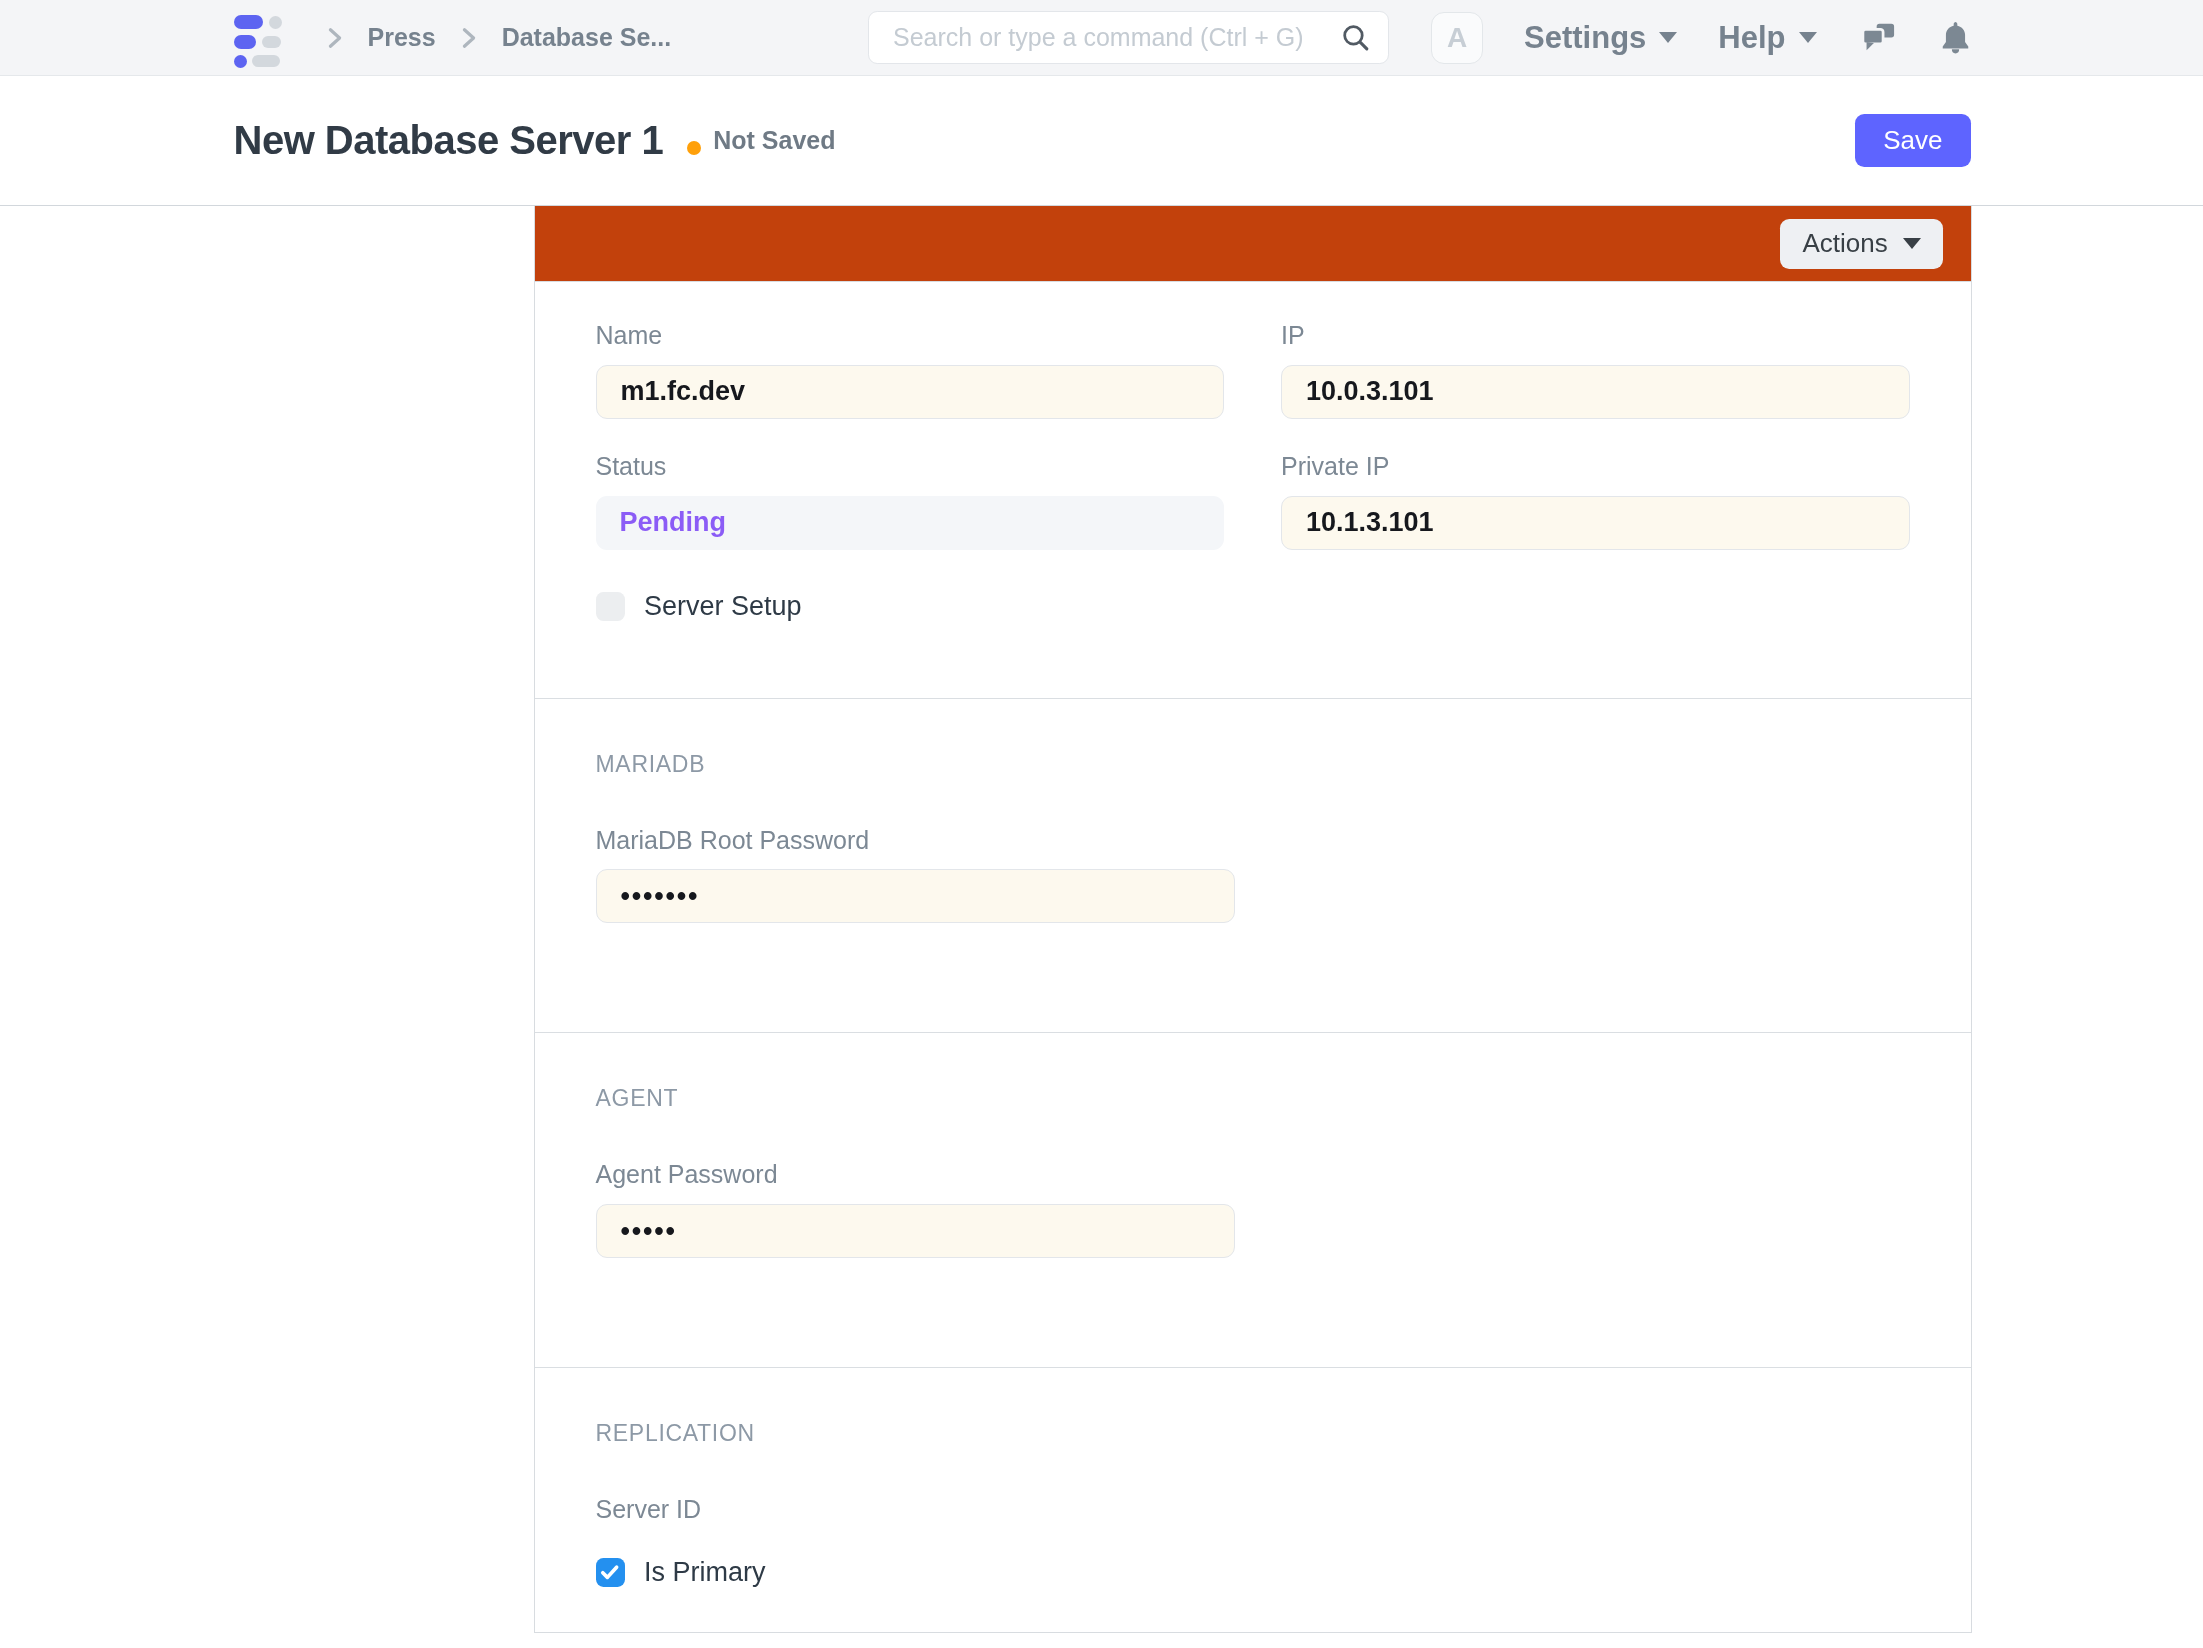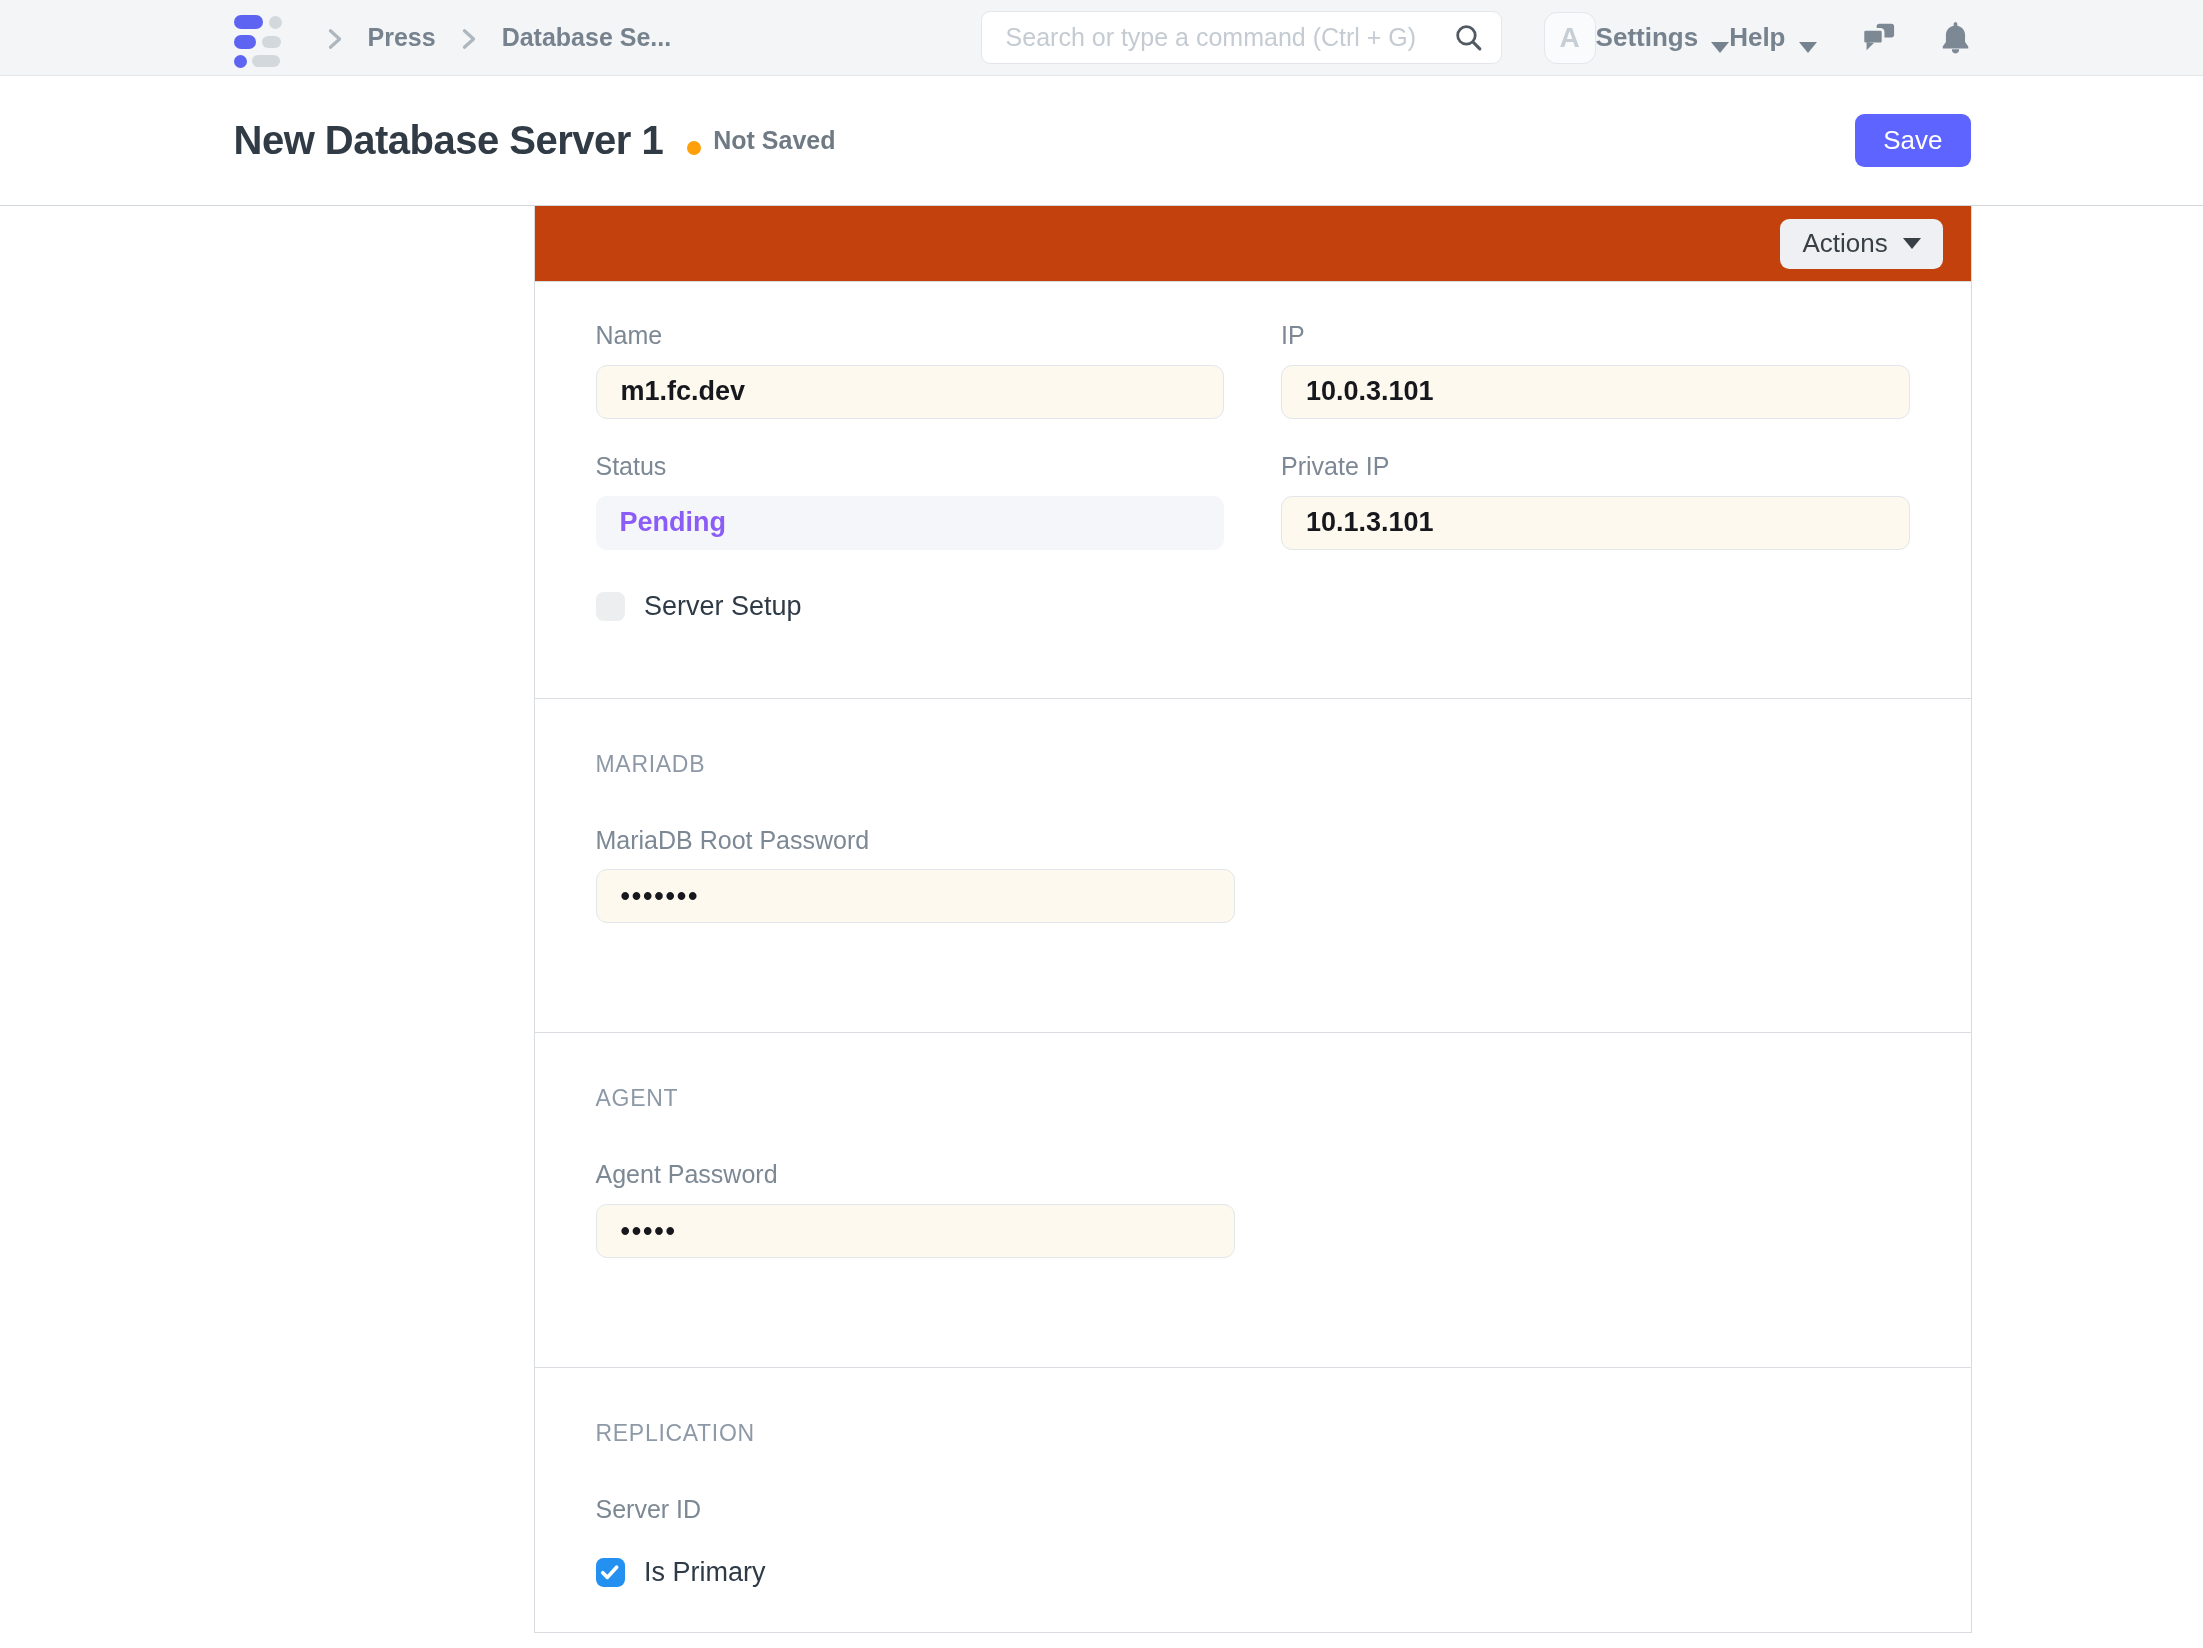--- a/index.html
+++ b/index.html
@@ -22,21 +22,21 @@
 
   .logo { width: 48px; height: 46px; position: relative; display: inline-block; flex: none; cursor: pointer; }
   .logo span { position: absolute; display: block; }
   .lg-b1 { left:0;  top:0;    width:29.5px; height:14.8px; border-radius:7.4px;  background:#5d64f1; }
   .lg-g1 { left:35px; top:1.8px; width:13px; height:13px; border-radius:6.5px; background:#d3d8dd; }
   .lg-b2 { left:0;  top:20px; width:22px; height:14px; border-radius:7.4px;  background:#5d64f1; }
   .lg-g2 { left:28px; top:21px; width:19.4px; height:12px; border-radius:6.5px; background:#d3d8dd; }
   .lg-b3 { left:0;  top:40px; width:13px; height:13px; border-radius:6.5px;  background:#5d64f1; }
   .lg-g3 { left:18.5px; top:40px; width:28px; height:12px; border-radius:6.5px; background:#d3d8dd; }
 
-  .crumbs { display: flex; align-items: flex-end; margin-left: 20px; }
+  .crumbs { display: flex; align-items: center; margin-left: 20px; }
   .crumb-sep { display: inline-flex; margin: 0 22px; }
   .crumb {
     font-size: 25px; font-weight: 700; color: #76828e;
     text-decoration: none; white-space: nowrap; cursor: pointer;
   }
 
   .searchbox {
     margin-left: auto;
     position: relative;
     width: 521px; height: 53px;
@@ -58,23 +58,23 @@
   .nav-right { display: flex; align-items: center; margin-left: 42px; }
   .avatar {
     width: 52px; height: 52px;
     border: 1.8px solid #e3e7ea; border-radius: 13px;
     background: #fafbfc;
     display: flex; align-items: center; justify-content: center;
     font-size: 28px; font-weight: 600; color: #c7ced5;
     cursor: pointer; flex: none;
   }
   .nav-link {
-    display: flex; align-items: flex-end;
-    font-size: 26px; font-weight: 700; color: #76828e;
-    cursor: pointer; white-space: nowrap;
+    display: flex; align-items: center;
+    font-size: 31px; font-weight: 700; color: #76828e;
+    margin-left: 41px; cursor: pointer; white-space: nowrap;
   }
   .caret-down {
     display: inline-block; margin-left: 13px;
     width: 0; height: 0;
     border-left: 9.2px solid transparent;
     border-right: 9.2px solid transparent;
     border-top: 11px solid #76828e;
   }
   .nav-icon-btn { margin-left: 44px; display: inline-flex; cursor: pointer; }
 

